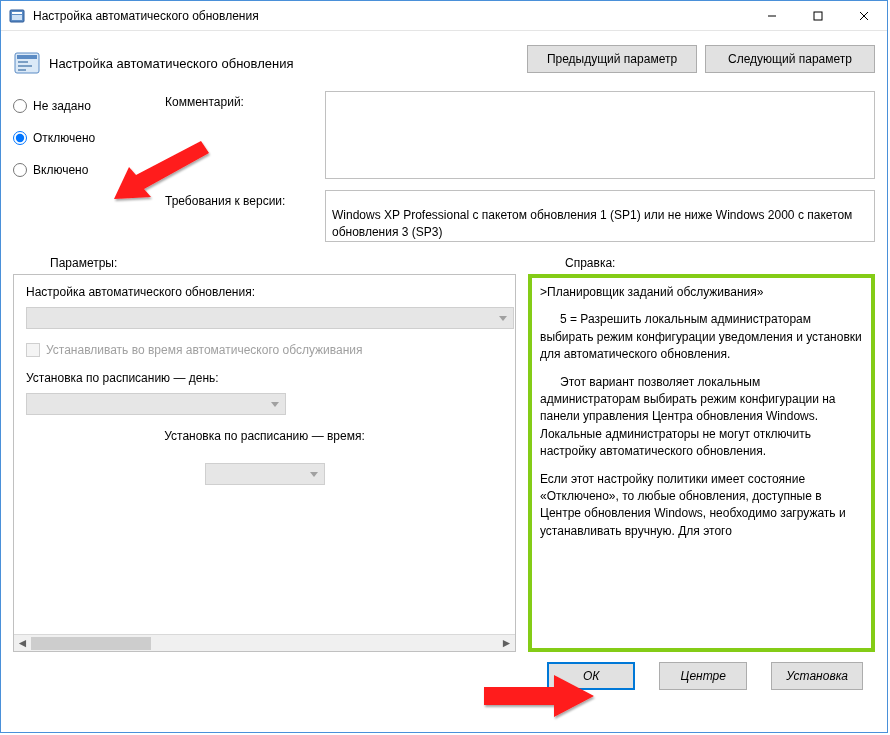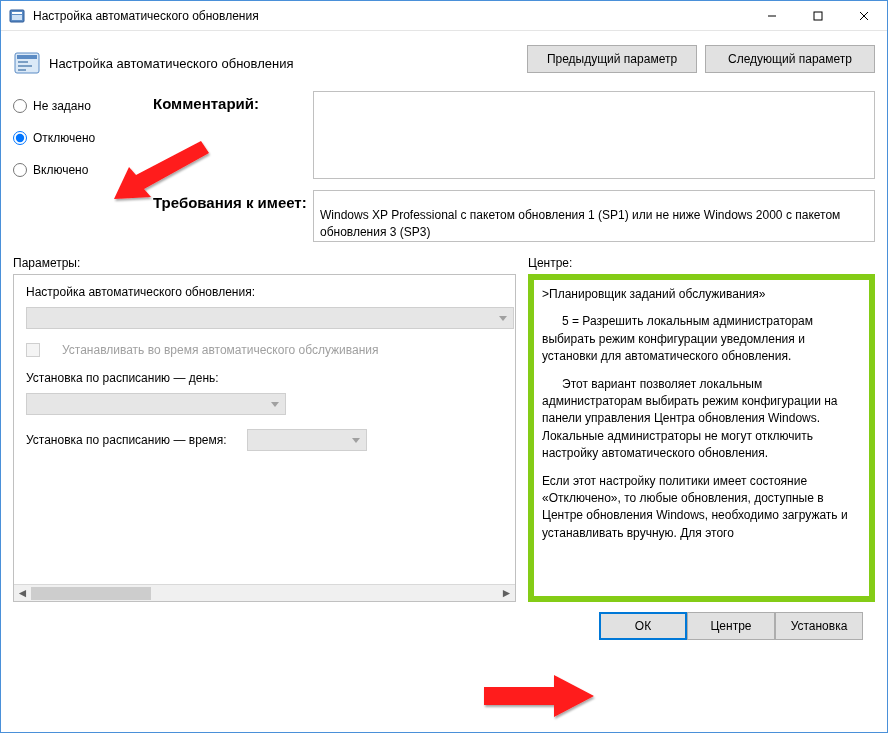--- a/index.html
+++ b/index.html
@@ -58,50 +58,50 @@
     padding:0 14px;
     font-size:12px;
     display:inline-flex;
     align-items:center;
     justify-content:center;
     cursor:default;
   }
   .btn.primary { border:2px solid #0078d7; background:#e1e1e1;}
   .section-top {
     display:flex;
-    gap:0;
+    gap:12px;
   }
   .radio-col { width:140px; padding-top:2px;}
   .radio-item { display:flex; align-items:center; height:26px; margin-bottom:6px; font-size:12px;}
   .radio-item input { margin:0 6px 0 0; width:14px; height:14px;}
   .fields-col { flex:1; display:flex; flex-direction:column; gap:8px;}
   .field-row { display:flex; align-items:flex-start; }
-  .field-label { width:160px; padding-top:4px; font-size:15px;font-weight:bold;}
+  .field-label { width:160px; padding-top:4px; font-size:12px;}
   .field-ctrl { flex:1; }
   .textarea {
     width:100%; height:88px;
     border:1px solid #c0c0c0;
     background:#fff;
     resize:none;
     font-family:inherit; font-size:12px;
     padding:4px 6px;
     overflow-y:scroll;
   }
   .reqbox {
     width:100%; height:52px;
     border:1px solid #c0c0c0;
     background:#fff;
     font-size:12px;
     padding:16px 6px;
     overflow-y:scroll;
     line-height:1.4;
   }
   .labels-row { display:flex; margin-top:14px; margin-bottom:4px;}
-  .labels-row > div:first-child { width:515px; }
-  .panes-row { display:flex; gap:12px; height:328px;}
+  .labels-row > div:first-child { width:515px;margin-left:37px; }
+  .panes-row { display:flex; gap:12px; height:378px;}
   .options-pane {
     width:503px;
     border:1px solid #c0c0c0;
     position:relative;
     overflow:hidden;
   }
   .options-inner {
     position:absolute; inset:0;
     overflow:hidden;
     padding-bottom:17px; 
@@ -121,46 +121,47 @@
   }
   .combo-disabled::after{
     content:"";
     position:absolute; right:6px; top:8px;
     border-left:4px solid transparent;
     border-right:4px solid transparent;
     border-top:5px solid #a0a0a0;
   }
   .combo-wide { width:488px; }
   .disabled-text { color:#a0a0a0; }
-  .chk-row { display:flex; align-items:center; margin:6px 0 14px 0;gap:16px;}
+  .chk-row { display:flex; align-items:center; margin:6px 0 14px 0;}
   .chk {
     width:14px; height:14px; border:1px solid #cfcfcf; background:#f4f4f4; margin-right:6px;
   }
   .note { font-size:12px; margin-bottom:14px; line-height:1.4; }
   .hscroll {
     position:absolute; left:0; right:0; bottom:0; height:17px;
     background:#f0f0f0; border-top:1px solid #d9d9d9;
     display:flex; align-items:center;
   }
   .hscroll .arrow { width:17px; height:17px; display:flex; align-items:center; justify-content:center; color:#606060;}
   .hscroll .track { flex:1; height:17px; background:#f0f0f0; position:relative;}
   .hscroll .thumb { position:absolute; left:0; top:2px; bottom:2px; width:120px; background:#cdcdcd;}
   .help-pane {
     flex:1;
-    border:6px solid #84cc16;
+    border:4px solid #84cc16;
     overflow-y:scroll;
     padding:6px 8px;
     font-size:12px;
     line-height:1.45;
   }
   .help-pane p { margin:0 0 10px 0; }
   .footer {
-    display:flex; justify-content:flex-end; gap:0;
+    display:flex; justify-content:flex-end; gap:24px;
     padding:10px 12px 12px 0;
     position:relative;
+    font-style:italic;
   }
   
   .arrow-svg { position:absolute; pointer-events:none; }
   
   ::-webkit-scrollbar { width:17px; height:17px;}
   ::-webkit-scrollbar-track { background:#f0f0f0;}
   ::-webkit-scrollbar-thumb { background:#cdcdcd;}
   ::-webkit-scrollbar-button { background:#f0f0f0; height:17px; width:17px;}
 </style>
 </head>
@@ -234,53 +235,53 @@
         </label>
       </div>
       <div class="fields-col">
         <div class="field-row">
           <div class="field-label">Комментарий:</div>
           <div class="field-ctrl">
             <textarea class="textarea" style=""></textarea>
           </div>
         </div>
         <div class="field-row">
-          <div class="field-label">Требования к имеет:</div>
+          <div class="field-label">Требования к версии:</div>
           <div class="field-ctrl">
             <div class="reqbox">
               <span>Windows XP Professional с пакетом обновления 1 (SP1) или не ниже Windows 2000 с пакетом обновления 3 (SP3)</span>
             </div>
           </div>
         </div>
       </div>
     </div>
 
     <div class="labels-row">
       <div>Параметры:</div>
-      <div>Центре:</div>
+      <div>Справка:</div>
     </div>
 
     <div class="panes-row">
 
       <div class="options-pane">
         <div class="options-inner">
           <div class="options-body">
             <div class="opt-label">Настройка автоматического обновления:</div>
             <div class="combo-disabled combo-wide"></div>
 
 
             <div class="chk-row disabled-text">
               <span class="chk"></span>
               <span>Устанавливать во время автоматического обслуживания</span>
             </div>
 
             <div class="opt-label">Установка по расписанию — день:</div>
             <div class="combo-disabled"></div>
 
-            <div style="display:flex; align-items:center; gap:20px;">
+            <div style="display:flex; align-items:center; gap:20px;flex-direction:column;">
               <span class="opt-label" style="margin-bottom:0">Установка по расписанию — время:</span>
               <div class="combo-disabled" style="width:120px; margin-bottom:0"></div>
             </div>
           </div>
         </div>
         <div class="hscroll">
           <div class="arrow">◄</div>
           <div class="track">
               <div class="thumb"></div>
             </div>

